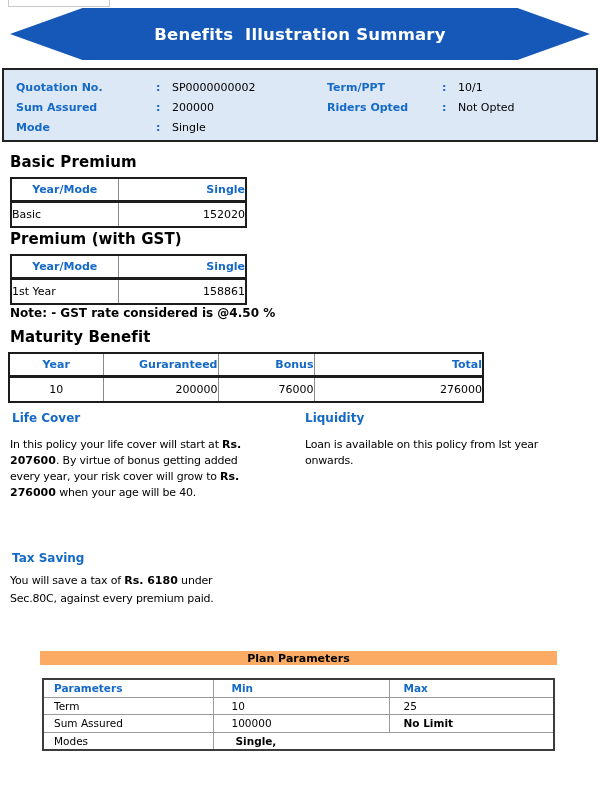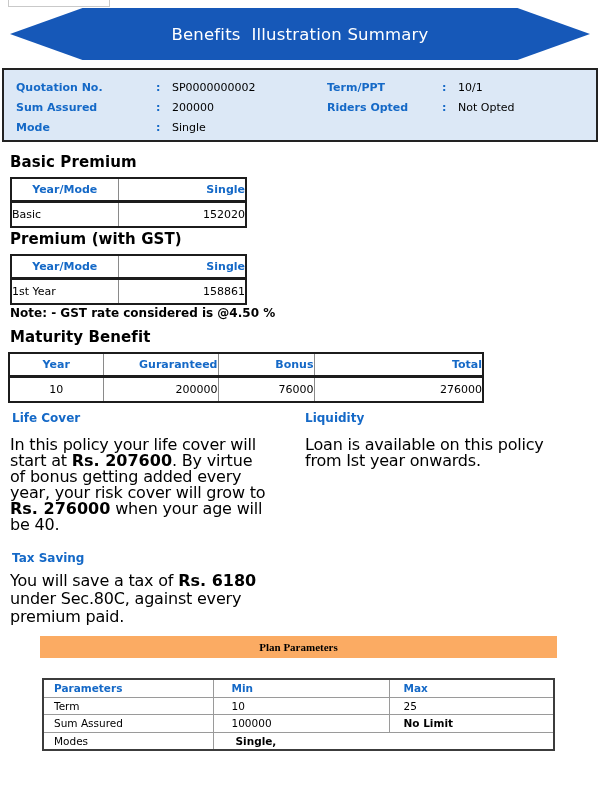--- a/index.html
+++ b/index.html
@@ -19,21 +19,21 @@
 
   
   .top-rect{left:8px;top:0;width:100px;height:6px;background:#fff;border:1px solid #c9c9c9;border-top:none;}
 
   
   .banner{
     left:10px;top:8px;width:580px;height:52px;background:var(--banner-blue);
     clip-path:polygon(0% 50%,12.5% 0%,87.5% 0%,100% 50%,87.5% 100%,12.5% 100%);
     display:flex;align-items:center;justify-content:center;
   }
-  .banner-title{color:#fff;font-weight:normal;font-size:16.5px;letter-spacing:.2px;white-space:pre-wrap;}
+  .banner-title{color:#fff;font-weight:bold;font-size:16.5px;letter-spacing:.2px;white-space:pre-wrap;}
 
   
   .quote-box{
     left:2px;top:68px;width:596px;height:74px;box-sizing:border-box;
     background:var(--panel-bg);border:2px solid #222;padding:8px 0 0 12px;
   }
   .qrow{display:flex;height:19px;line-height:19px;margin-bottom:1px;font-size:11px;}
   .qlabel{color:var(--label-blue);font-weight:bold;width:140px;}
   .qcolon{color:var(--label-blue);font-weight:bold;width:16px;}
   .qvalue{color:#000;width:155px;}
@@ -50,27 +50,27 @@
   .tbl thead tr{border-bottom:3px solid var(--dark);}
   .tbl th{color:var(--label-blue);font-weight:bold;height:21px;}
   .tbl td{height:23px;}
   .al{text-align:left;padding-left:10px;}
   .ar{text-align:right;padding-right:12px;}
   .ar-h{text-align:right;padding-right:18px;}
   .ac{text-align:center;}
 
   .note{font-size:12px;font-weight:bold;color:#000;}
 
-  .para{font-size:16px;line-height:16px;color:#000;letter-spacing:-0.2px;}
+  .para{font-size:11px;line-height:16px;color:#000;letter-spacing:-0.2px;}
   .para b{letter-spacing:0;}
 
   
   .plan-header{
-    left:40px;top:636px;width:517px;height:22px;background:var(--orange);
-    display:flex;align-items:center;justify-content:center;font-family:Liberation Serif, serif;
+    left:40px;top:651px;width:517px;height:14px;background:var(--orange);
+    display:flex;align-items:center;justify-content:center;
   }
   .plan-header span{font-size:11px;font-weight:bold;color:#000;}
   .ptbl{border:2px solid #3c3c3c;}
   .ptbl th,.ptbl td{border:1px solid #9a9a9a;font-size:10.5px;text-align:left;height:16.5px;vertical-align:middle;padding:0 0 0 10px;}
   .ptbl th{color:var(--label-blue);font-weight:bold;}
   .ptbl .p2{padding-left:18px;}
   .ptbl .p3{padding-left:14px;}
   .ptbl .p2x{padding-left:22px;margin-left:40px;}
   .bold{font-weight:bold;}
 </style>

